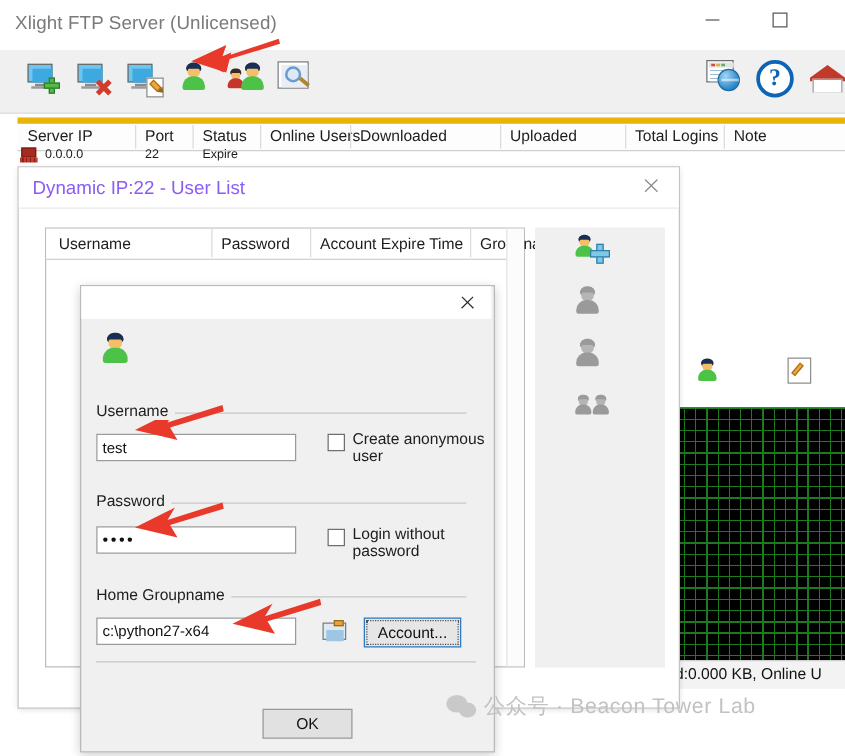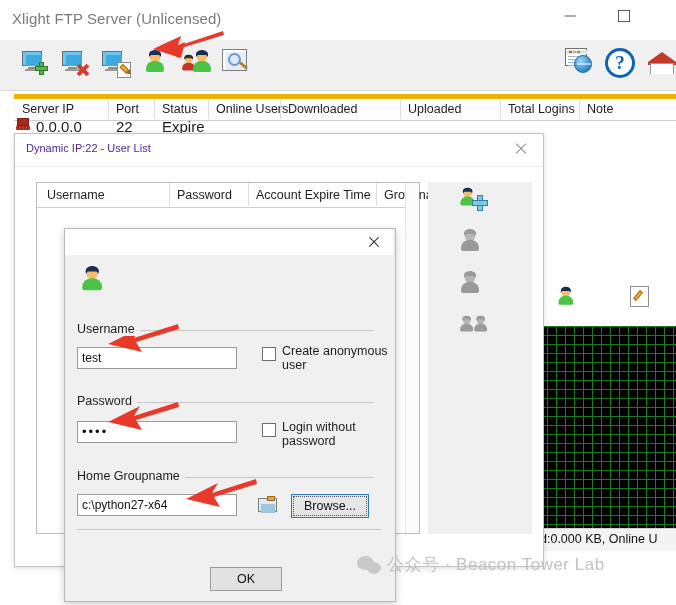--- a/index.html
+++ b/index.html
@@ -97,21 +97,21 @@
     border-left:18px solid transparent;border-right:18px solid transparent;border-bottom:13px solid #c0392b;}
   .redroof .w{position:absolute;left:2px;top:15px;width:24px;height:12px;background:#fff;border:1px solid #9a9a9a;box-sizing:border-box;}
 
   
   .srvlist{position:absolute;left:14px;top:94px;width:662px;height:42px;background:#fff;}
   .srv-head{position:absolute;left:0;top:0;width:662px;height:21px;
     border-top:5px solid #eab308;border-bottom:1px solid #d0d0d0;background:#fdfdfd;}
   .srv-head .cell{position:absolute;top:3px;font-size:12.5px;color:#1d1d1d;white-space:nowrap;}
   .srv-head .sep{position:absolute;top:1px;width:1px;height:19px;background:#dcdcdc;}
   .srv-row{position:absolute;left:0;top:21px;width:662px;height:21px;}
-  .srv-row .cell{position:absolute;top:3px;font-size:15px;color:#1d1d1d;white-space:nowrap;}
+  .srv-row .cell{position:absolute;top:3px;font-size:10px;color:#1d1d1d;white-space:nowrap;}
   .srvicon{position:absolute;left:2px;top:3px;width:14px;height:13px;}
   .srvicon .top{position:absolute;left:1px;top:0;width:12px;height:8px;background:#a52a1f;border:1px solid #7d1c14;box-sizing:border-box;}
   .srvicon .bot{position:absolute;left:0;top:8px;width:14px;height:4px;
     background:repeating-linear-gradient(to right,#c0392b 0 2px,#8e2018 2px 3px);}
 
   
   .gridpanel{
     position:absolute;left:538px;top:326px;width:138px;height:202px;
     background:#000;
     background-image:
@@ -124,21 +124,21 @@
     background:#f3f3f3;border-top:1px solid #cfcfcf;overflow:hidden;
   }
   .statusbar .txt{position:absolute;left:2px;top:3px;font-size:12.5px;color:#111;white-space:nowrap;}
 
   
   .userwin{
     position:absolute;left:14px;top:133px;width:528px;height:432px;
     background:#fff;border:1px solid #c3c3c3;box-shadow:0 1px 5px rgba(0,0,0,.14);
   }
   .userwin-tb{position:absolute;left:0;top:0;width:528px;height:32px;background:#fff;border-bottom:1px solid #eaeaea;}
-  .userwin-tb .t{position:absolute;left:11px;top:8px;font-size:11px;color:#4c1d95;white-space:nowrap;}
+  .userwin-tb .t{position:absolute;left:11px;top:8px;font-size:15px;color:#8b5cf6;white-space:nowrap;}
   .uw-close{position:absolute;right:0;top:0;width:44px;height:30px;}
   .uw-close .x{position:absolute;left:50%;top:50%;transform:translate(-50%,-50%);
     width:14px;height:14px;}
   .uw-close .x:before,.uw-close .x:after{content:"";position:absolute;left:0;top:6px;width:14px;height:1px;background:#8b8b8b;}
   .uw-close .x:before{transform:rotate(45deg);}
   .uw-close .x:after{transform:rotate(-45deg);}
 
   .ulist{position:absolute;left:21px;top:48px;width:384px;height:352px;
     background:#fff;border:1px solid #bdbdbd;box-sizing:border-box;}
   .ulist-head{position:absolute;left:0;top:0;width:382px;height:24px;border-bottom:1px solid #d0d0d0;background:#fff;}
@@ -471,21 +471,21 @@
       <div class="line"></div>
       <div class="lbl">Home Groupname</div>
     </div>
     <div class="tinput" style="left:12px;top:265px;" placeholder="">c:\python27-x64</div>
     <div class="folderbtn" style="left:193px;top:267px;">
       <div class="f">
           <div class="f2"></div>
         </div>
         <div class="tab"></div>
     </div>
-    <div class="btn focus" style="left:226px;top:265px;width:78px;">Browse...</div>
+    <div class="btn focus" style="left:226px;top:265px;width:78px;">Account...</div>
 
     <div class="dlg-sep"></div>
 
     <div class="btn" style="left:145px;top:338px;width:72px;">OK</div>
   </div>
 
   <div class="arrow" style="left:145px;top:28px;">
     <svg width="80" height="34" viewBox="0 0 80 34">
       <path d="M78 3 L30 19 L36 9 L14 20 L34 30 L33 21 L79 7 Z" fill="#e8392a"></path>
       <path d="M10 21 L38 7 L34 16 L76 2" stroke="#e8392a" stroke-width="0" fill="none"></path>

